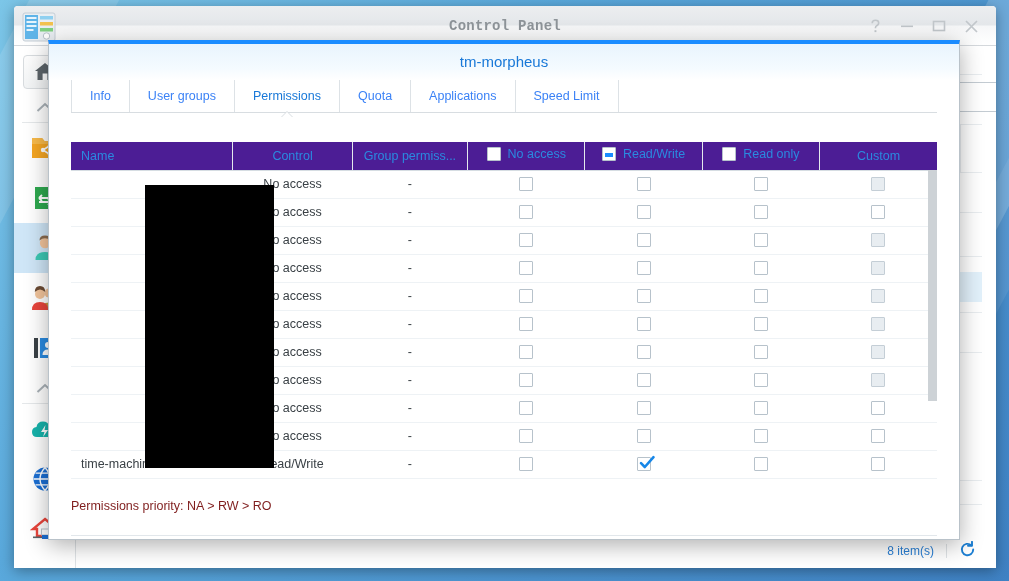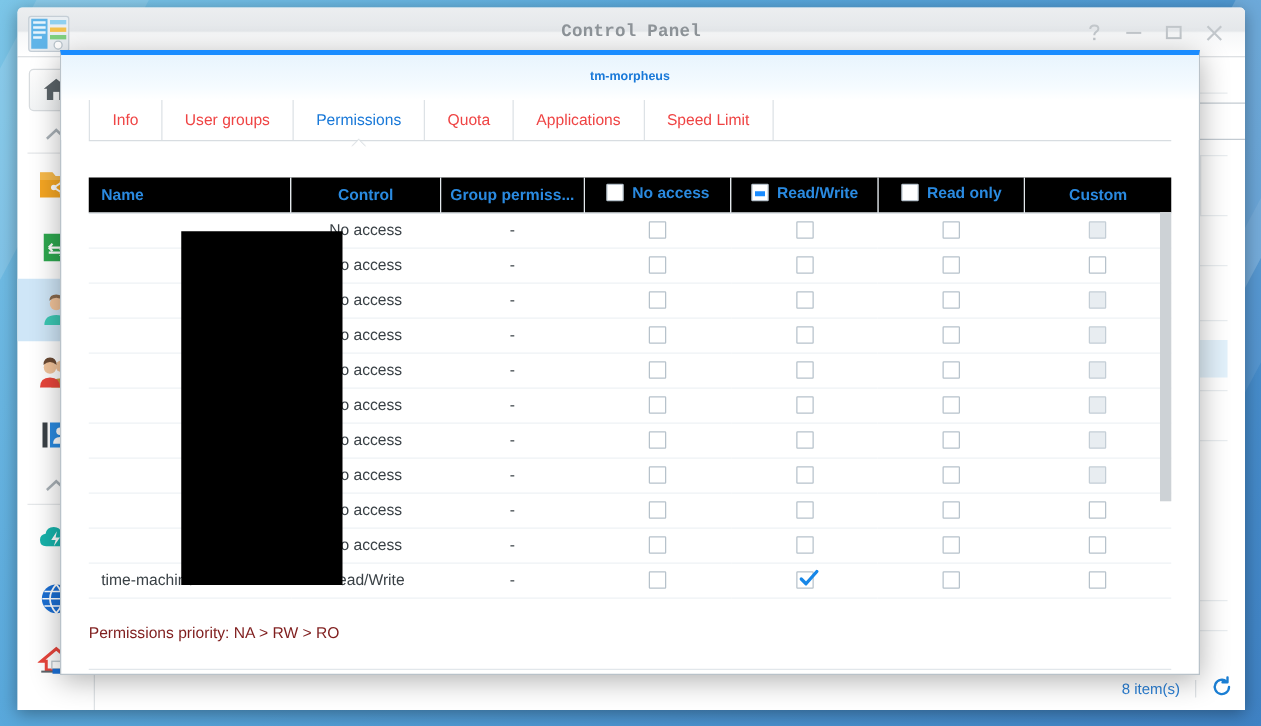--- a/index.html
+++ b/index.html
@@ -63,72 +63,72 @@
   .side-selected { background:#cfe6f7; }
 
   
   #cp-main { position:absolute; left:62px; top:40px; right:0; bottom:0; background:#fff; }
   #cp-main-inner { position:absolute; left:14px; right:14px; top:14px; bottom:40px; }
   .ghost-line { background:#e9edf0; height:1px; }
   .ghost-box { border:1px solid #c3cbd2; }
   .cp-footer {
     position:absolute; right:0; bottom:0; left:0; height:34px;
     display:flex; align-items:center; justify-content:flex-end; gap:0;
-    font-size:12px; color:#2a7fd4; 
+    font-size:12px; color:#2a7fd4; padding-right:10px;
   }
   .cp-footer .count { padding-right:12px; border-right:1px solid #dfe3e6; }
   .cp-footer .refresh { padding:0 10px 0 12px; cursor:pointer; color:#1b7fd4; }
 
   
   #dialog {
     position:absolute; left:48px; top:40px; width:912px; height:500px;
     background:#fff;
     border:1px solid #b9c2c9;
     border-top:4px solid #1a8cff;
     box-shadow:0 5px 22px rgba(0,0,0,.32);
     overflow:hidden;
   }
   #dialog-header {
     height:36px;
     background:linear-gradient(to bottom,#e8f4fd 0%,#f5fbff 70%,#ffffff 100%);
     position:relative;
   }
   #dialog-title {
     position:absolute; left:0; right:0; top:0; line-height:36px; text-align:center;
-    font-size:10px; font-weight:bold; color:#1878d8;
+    font-size:15px; font-weight:normal; color:#1878d8;
   }
   #tabs {
     height:32px; display:flex; align-items:stretch;
     padding-left:22px; position:relative;
     background:#fff;
   }
   .tab {
     display:flex; align-items:center; padding:0 18px;
-    font-size:12.5px; color:#ef4444; cursor:pointer;
+    font-size:12.5px; color:#3b82f6; cursor:pointer;
     border-right:1px solid #dde2e6; position:relative;
   }
   .tab:first-child { border-left:1px solid #dde2e6; }
   .tab.active { color:#1878d8; font-weight:normal; }
   .tab.active:after {
     content:""; position:absolute; left:50%; bottom:-6px; margin-left:-6px;
     width:0;height:0; border-left:6px solid transparent; border-right:6px solid transparent;
     border-bottom:6px solid #ffffff;
     filter:drop-shadow(0 -1px 0 #d8dde1);
   }
   #tabs-underline { height:1px; background:#d8dde1; margin:0 22px; }
 
   
   #table-wrap { position:absolute; left:22px; right:22px; top:98px; bottom:99px; }
   table#perm-table { width:100%; border-collapse:collapse; table-layout:fixed; }
   #perm-table thead th {
-    font-size:12.5px; font-weight:bold; color:#2a8ae0;
+    font-size:12.5px; font-weight:normal; color:#2a8ae0;
     height:28px; text-align:center;
     border-bottom:1px solid #d6dde2;
     border-right:1px solid #e4e9ed;
-    background:#000000;
+    background:#4c1d95;
     padding:0 6px;
   }
   #perm-table thead th:last-child { border-right:none; }
   #perm-table thead th.col-name { text-align:left; padding-left:10px; }
   #perm-table thead th.col-preview,
   #perm-table thead th.col-group { text-align:center; }
   th.chk-head { white-space:nowrap; }
   th.chk-head .inner { display:inline-flex; align-items:center; gap:7px; }
 
   #perm-table tbody td {

